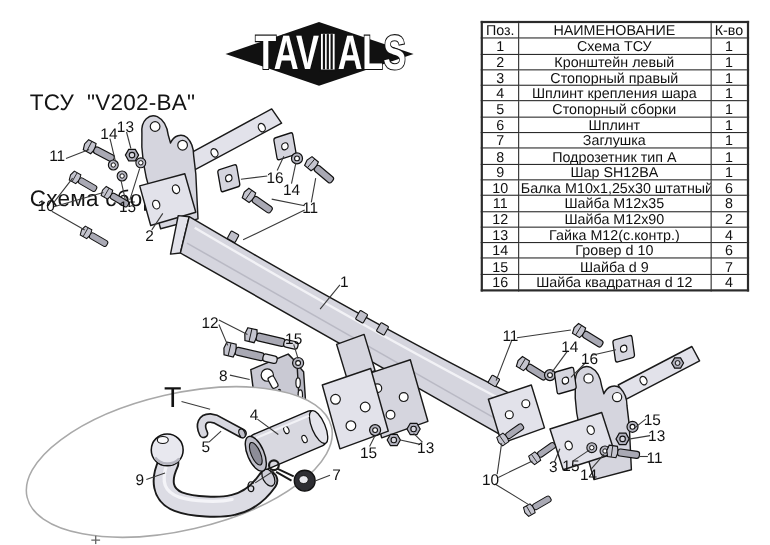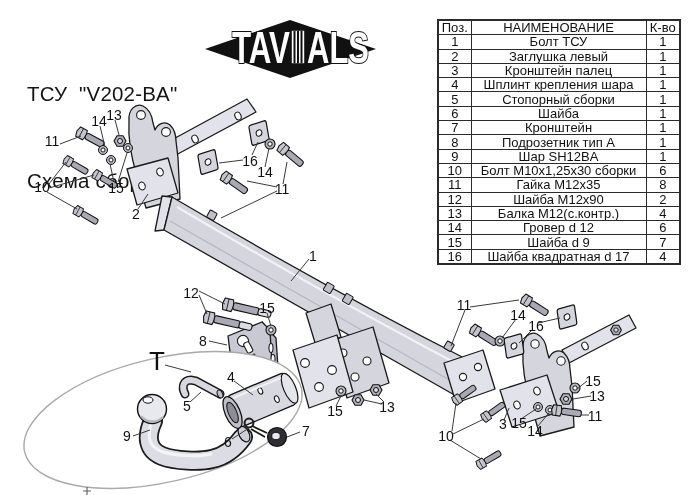--- a/index.html
+++ b/index.html
@@ -61,96 +61,96 @@
     <thead>
       <tr>
         <th>Поз.</th>
         <th>НАИМЕНОВАНИЕ</th>
         <th>К-во</th>
       </tr>
     </thead>
     <tbody>
         <tr>
           <td>1</td>
-          <td>Болт ТСУ</td>
+          <td>Схема ТСУ</td>
           <td>1</td>
         </tr>
         <tr>
           <td>2</td>
-          <td>Заглушка левый</td>
+          <td>Кронштейн левый</td>
           <td>1</td>
         </tr>
         <tr>
           <td>3</td>
-          <td>Кронштейн палец</td>
+          <td>Стопорный правый</td>
           <td>1</td>
         </tr>
         <tr>
           <td>4</td>
           <td>Шплинт крепления шара</td>
           <td>1</td>
         </tr>
         <tr>
           <td>5</td>
           <td>Стопорный сборки</td>
           <td>1</td>
         </tr>
         <tr>
           <td>6</td>
-          <td>Шайба</td>
+          <td>Шплинт</td>
           <td>1</td>
         </tr>
         <tr>
           <td>7</td>
-          <td>Кронштейн</td>
+          <td>Заглушка</td>
           <td>1</td>
         </tr>
         <tr>
           <td>8</td>
           <td>Подрозетник тип А</td>
           <td>1</td>
         </tr>
         <tr>
           <td>9</td>
           <td>Шар SH12BA</td>
           <td>1</td>
         </tr>
         <tr>
           <td>10</td>
-          <td>Болт М10х1,25х30 сборки</td>
+          <td>Балка М10х1,25х30 штатный</td>
           <td>6</td>
         </tr>
         <tr>
           <td>11</td>
-          <td>Гайка М12х35</td>
+          <td>Шайба М12х35</td>
           <td>8</td>
         </tr>
         <tr>
           <td>12</td>
           <td>Шайба М12х90</td>
           <td>2</td>
         </tr>
         <tr>
           <td>13</td>
-          <td>Балка М12(с.контр.)</td>
+          <td>Гайка М12(с.контр.)</td>
           <td>4</td>
         </tr>
         <tr>
           <td>14</td>
-          <td>Гровер d 12</td>
+          <td>Гровер d 10</td>
           <td>6</td>
         </tr>
         <tr>
           <td>15</td>
           <td>Шайба d 9</td>
           <td>7</td>
         </tr>
         <tr>
           <td>16</td>
-          <td>Шайба квадратная d 17</td>
+          <td>Шайба квадратная d 12</td>
           <td>4</td>
         </tr>
       </tbody>
   </table>
 
   <svg id="drawing" width="700" height="495" viewBox="0 0 700 495">
 
     <defs>
       <g id="bolt">
         <path d="M-1,-5.5 L7,-5.5 L8.5,0 L7,5.5 L-1,5.5 L-2.5,0 Z" fill="#c4c4ce" stroke="#111" stroke-width="1.1"></path>

